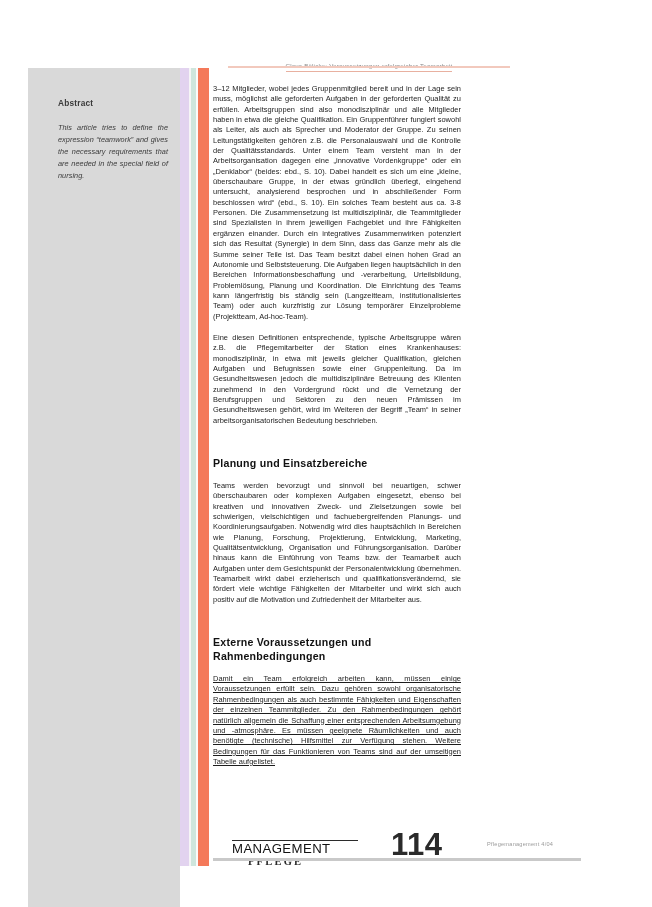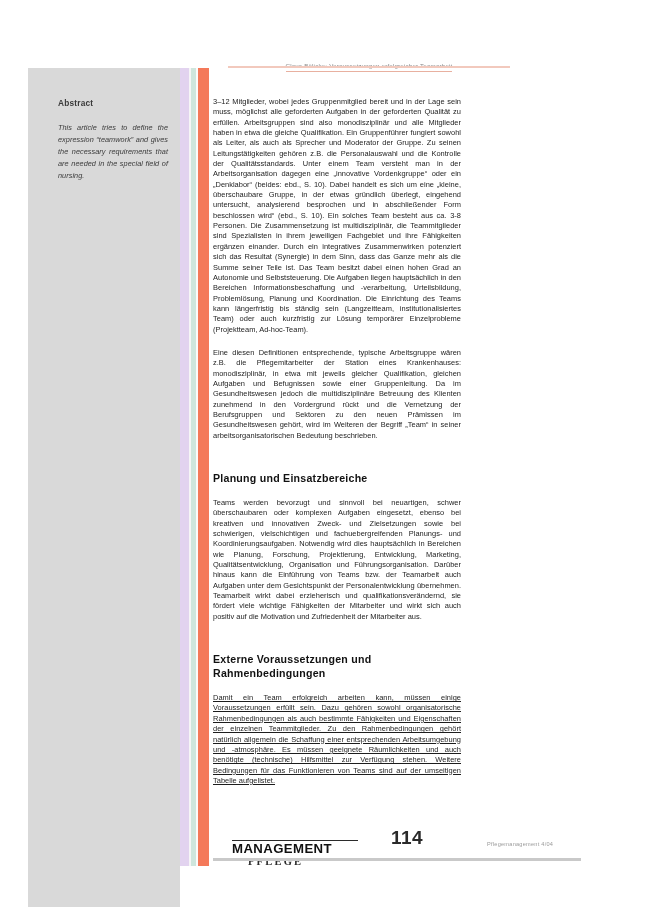--- a/index.html
+++ b/index.html
@@ -100,21 +100,21 @@
     left: 213px;
     top: 84px;
     width: 248px;
   }
   .para {
     font-size: 7.45px;
     line-height: 10.35px;
     color: #1d1d1d;
     text-align: justify;
     letter-spacing: .02px;
-    margin: 13px 0 11px 0;
+    margin: 0 0 11px 0;
     -webkit-hyphens: manual;
     hyphens: manual;
   }
   .para.tight { margin-bottom: 0; text-decoration: underline; }
   h2.section-heading {
     font-size: 10.6px;
     font-weight: bold;
     color: #111111;
     letter-spacing: .25px;
     line-height: 14px;
@@ -154,30 +154,30 @@
     top: 11.5px;
     width: 126px;
     height: 1.4px;
     background: #2b2b2b;
   }
   #logo .logo-management {
     position: absolute;
     left: 0px;
     top: 12.5px;
     font-size: 13.2px;
-    font-weight: bold;
+    font-weight: normal;
     letter-spacing: .4px;
     color: #111111;
     white-space: nowrap;
   }
   #page-number {
     position: absolute;
     left: 178px;
     top: -1px;
-    font-size: 19px;
+    font-size: 31px;
     font-weight: bold;
     color: #2a2a2a;
     letter-spacing: .5px;
   }
   #issue-mark {
     position: absolute;
     left: 274px;
     top: 13px;
     font-size: 5.6px;
     color: #9a9a9a;

